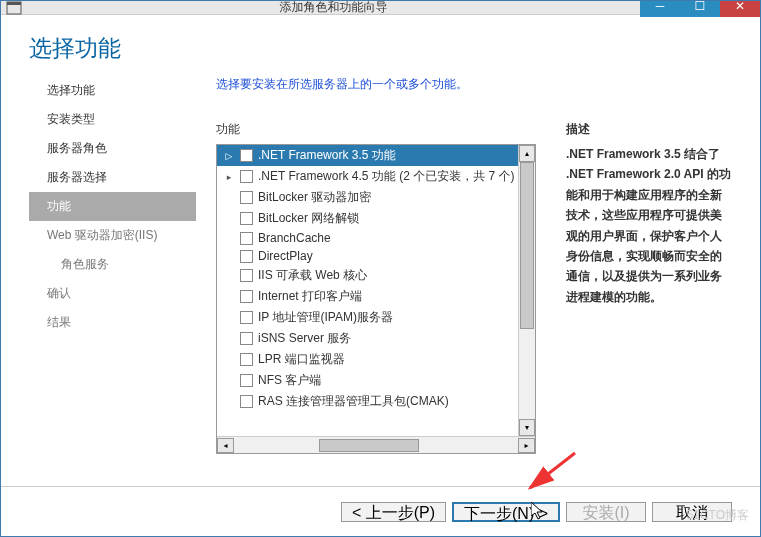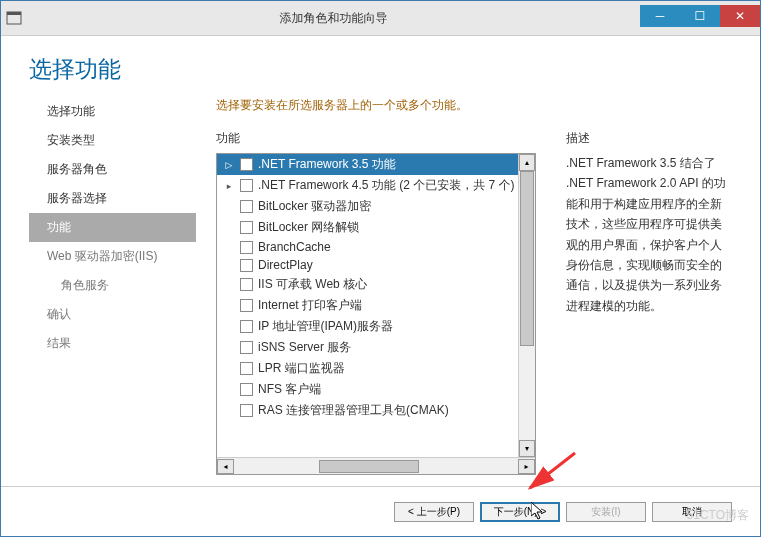--- a/index.html
+++ b/index.html
@@ -1,18 +1,18 @@
 <!DOCTYPE html>
 <html><head>
   <meta charset="utf-8">
   <style>
     * { margin: 0; padding: 0; box-sizing: border-box; font-family: "Microsoft YaHei", "Segoe UI", sans-serif; }
     body { width: 761px; height: 537px; background: #fff; position: relative; border: 1px solid #3e7aad; }
     
-    .titlebar { height: 35px; background: #e8e8e8; display: flex; align-items: center; border-bottom: 1px solid #ccc; }
+    .titlebar { height: 14px; background: #e8e8e8; display: flex; align-items: center; border-bottom: 1px solid #ccc; }
     .titlebar-icon { width: 16px; height: 16px; margin: 0 5px; }
     .titlebar-text { flex: 1; text-align: center; font-size: 12px; color: #333; }
     .titlebar-btns { display: flex; }
     .titlebar-btn { width: 40px; height: 22px; display: flex; align-items: center; justify-content: center; font-size: 12px; margin-top: -4px; }
     .titlebar-btn.min { background: #2b8cc0; color: #fff; }
     .titlebar-btn.max { background: #2b8cc0; color: #fff; }
     .titlebar-btn.close { background: #c84242; color: #fff; }
     
     .header-area { padding: 18px 28px 8px 28px; display: flex; justify-content: space-between; align-items: flex-start; }
     .page-heading { font-size: 23px; color: #0a66a3; font-weight: 300; }
@@ -20,24 +20,24 @@
     
     .content { display: flex; padding: 0 28px 0 0; height: 382px; }
     
     .sidebar { width: 195px; padding: 4px 0 0 28px; }
     .sidebar-item { font-size: 12px; color: #777; padding: 6px 0 6px 18px; cursor: pointer; }
     .sidebar-item.active { background: #aaa; color: #fff; }
     .sidebar-item.sub { padding-left: 32px; }
     .sidebar-item.done { color: #333; }
     
     .main { flex: 1; padding: 4px 0 0 20px; display: flex; flex-direction: column; }
-    .main-intro { font-size: 12px; color: #a16207; margin-bottom: 16px; }
+    .main-intro { font-size: 12px; color: #1d4ed8; margin-bottom: 28px; }
     .main-cols { display: flex; gap: 30px; flex: 1; min-height: 0; }
     .features-col { width: 320px; display: flex; flex-direction: column; }
-    .desc-col { flex: 1; }
+    .desc-col { flex: 1; font-weight: bold; }
     .col-title { font-size: 12px; color: #333; margin-bottom: 6px; }
     
     .treebox { border: 1px solid #999; flex: 1; display: flex; flex-direction: column; background: #fff; }
     .tree-scroll { flex: 1; overflow: hidden; position: relative; }
     .tree-inner { padding: 0; }
     .tree-row { display: flex; align-items: center; font-size: 12px; padding: 2px 4px 2px 6px; white-space: nowrap; color: #333; }
     .tree-row.selected { background: #2a7ab0; color: #fff; }
     .tree-expand { width: 12px; font-size: 9px; color: #555; display: inline-block; text-align: center; }
     .tree-row.selected .tree-expand { color: #fff; }
     .tree-cb { width: 13px; height: 13px; border: 1px solid #888; margin: 0 5px; background: #fff; display: inline-block; flex-shrink: 0; }
@@ -49,21 +49,21 @@
     .hscroll-thumb { position: absolute; left: 30%; width: 35%; top: 1px; height: 13px; background: #c9c9c9; border: 1px solid #999; }
     
     .vscroll { position: absolute; right: 0; top: 0; bottom: 0; width: 17px; background: #f0f0f0; border-left: 1px solid #ccc; display: flex; flex-direction: column; }
     .vscroll-btn { height: 17px; border: 1px solid #999; background: #e8e8e8; display: flex; align-items: center; justify-content: center; font-size: 8px; }
     .vscroll-track { flex: 1; position: relative; }
     .vscroll-thumb { position: absolute; top: 0; left: 1px; right: 1px; height: 65%; background: #c9c9c9; border: 1px solid #999; }
     
     .desc-text { font-size: 12px; color: #333; line-height: 1.7; }
     
     .footer { position: absolute; bottom: 0; left: 0; right: 0; height: 50px; border-top: 1px solid #ccc; display: flex; align-items: center; justify-content: flex-end; padding: 0 28px; gap: 6px; background: #fff; }
-    .btn { min-width: 80px; height: 20px; font-size: 10px; border: 1px solid #999; background: #f2f2f2; cursor: pointer; padding: 0 10px; }
+    .btn { min-width: 80px; height: 20px; font-size: 16px; border: 1px solid #999; background: #f2f2f2; cursor: pointer; padding: 0 10px; }
     .btn.primary { border: 2px solid #2a7ab0; }
     .btn:disabled { color: #aaa; }
     
     .arrow-annot { position: absolute; right: 180px; bottom: 38px; pointer-events: none; }
     .cursor-annot { position: absolute; left: 530px; bottom: 14px; pointer-events: none; }
     .watermark { position: absolute; right: 11px; bottom: 12px; font-size: 12px; color: #ccc; }
   </style>
 </head>
 <body>
 

